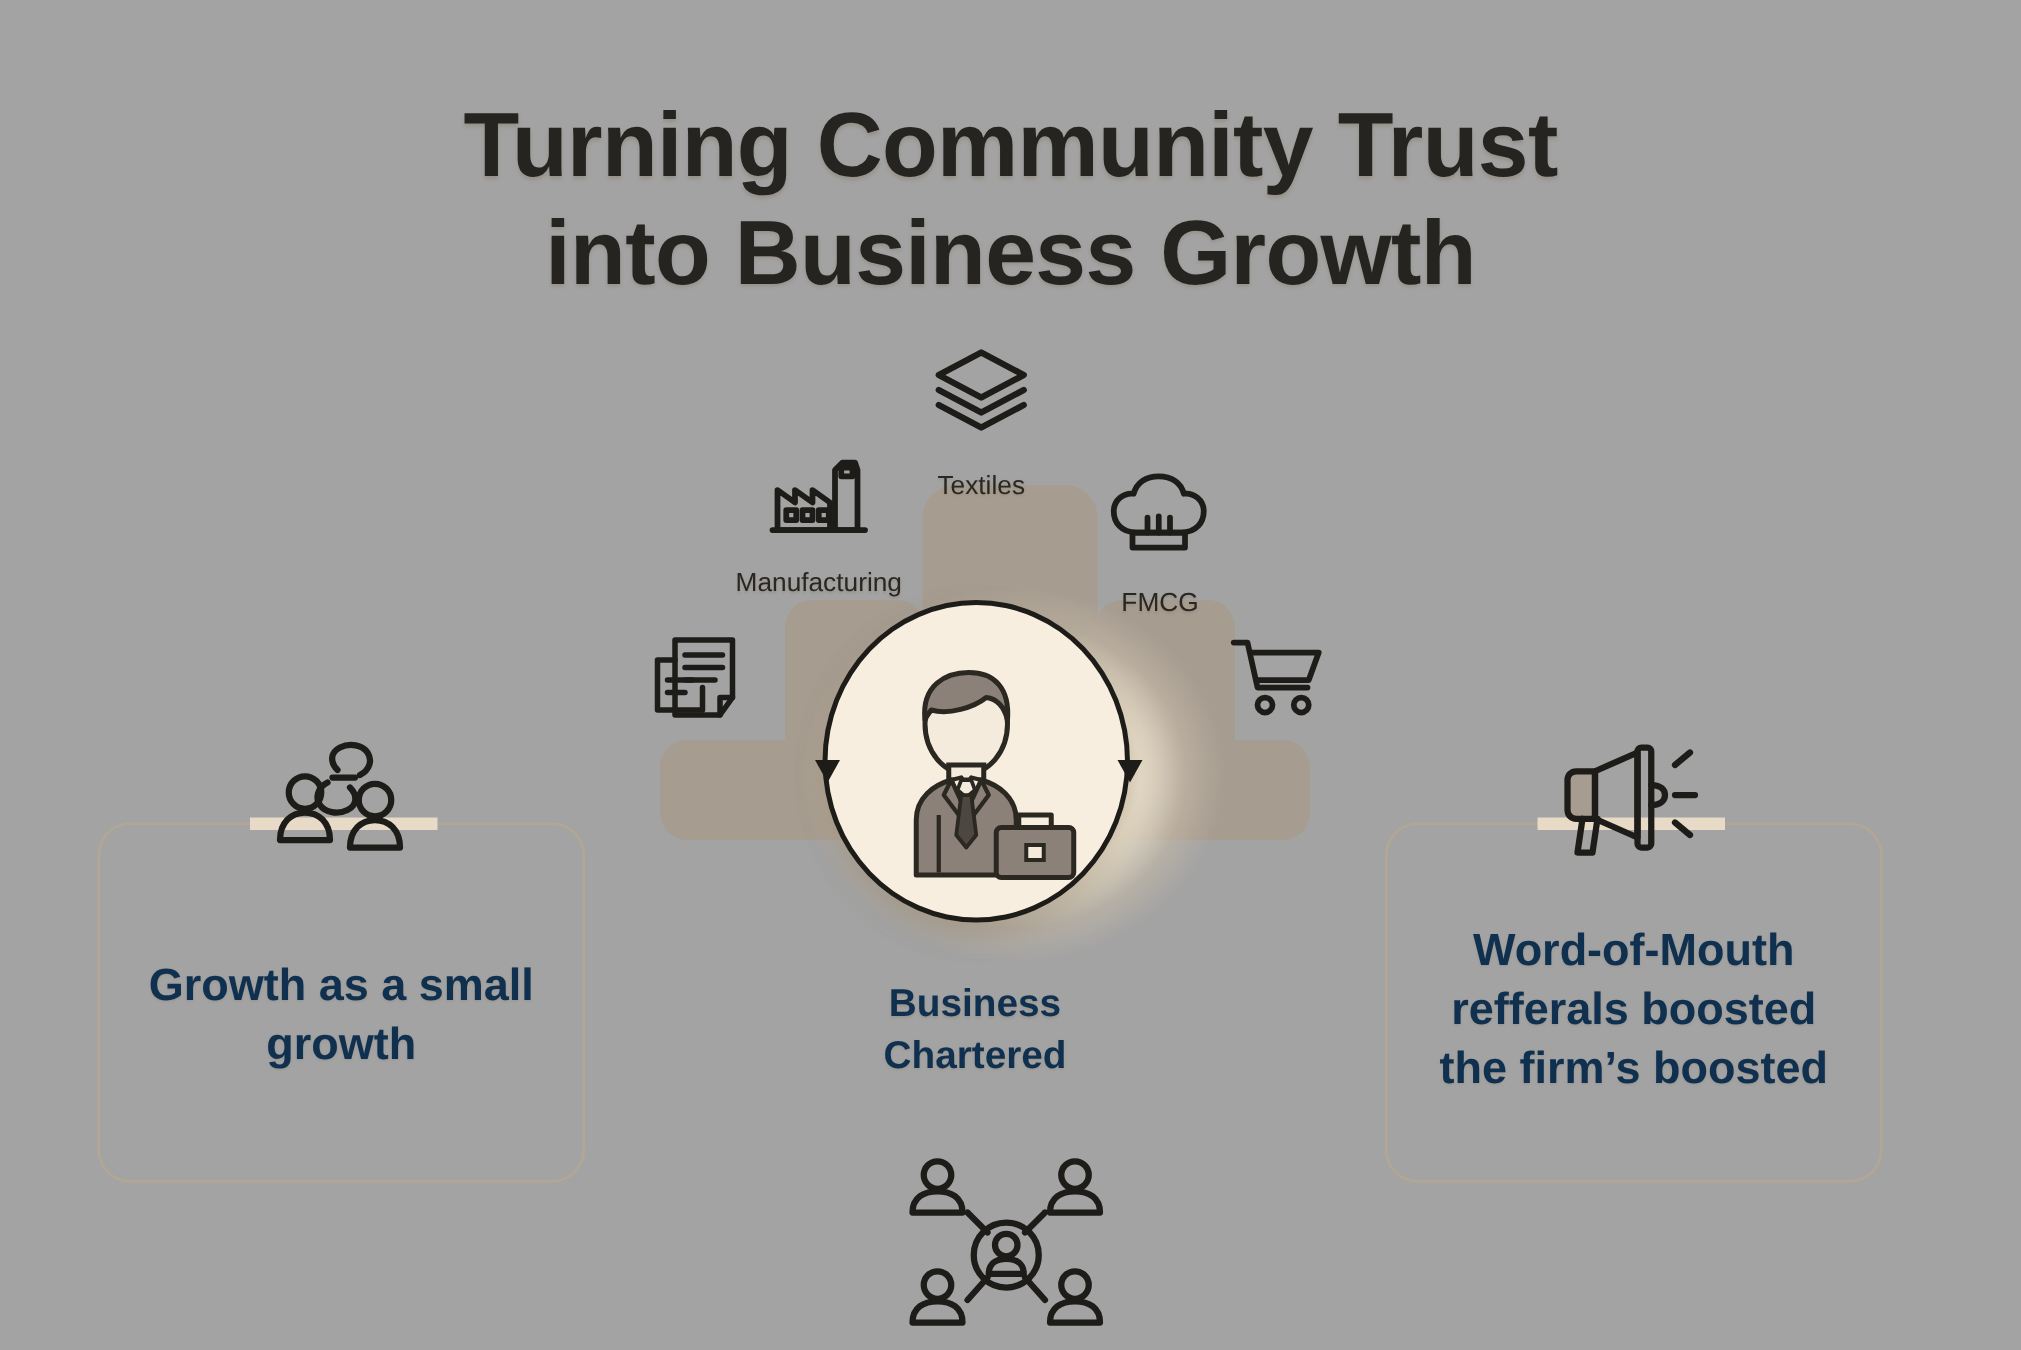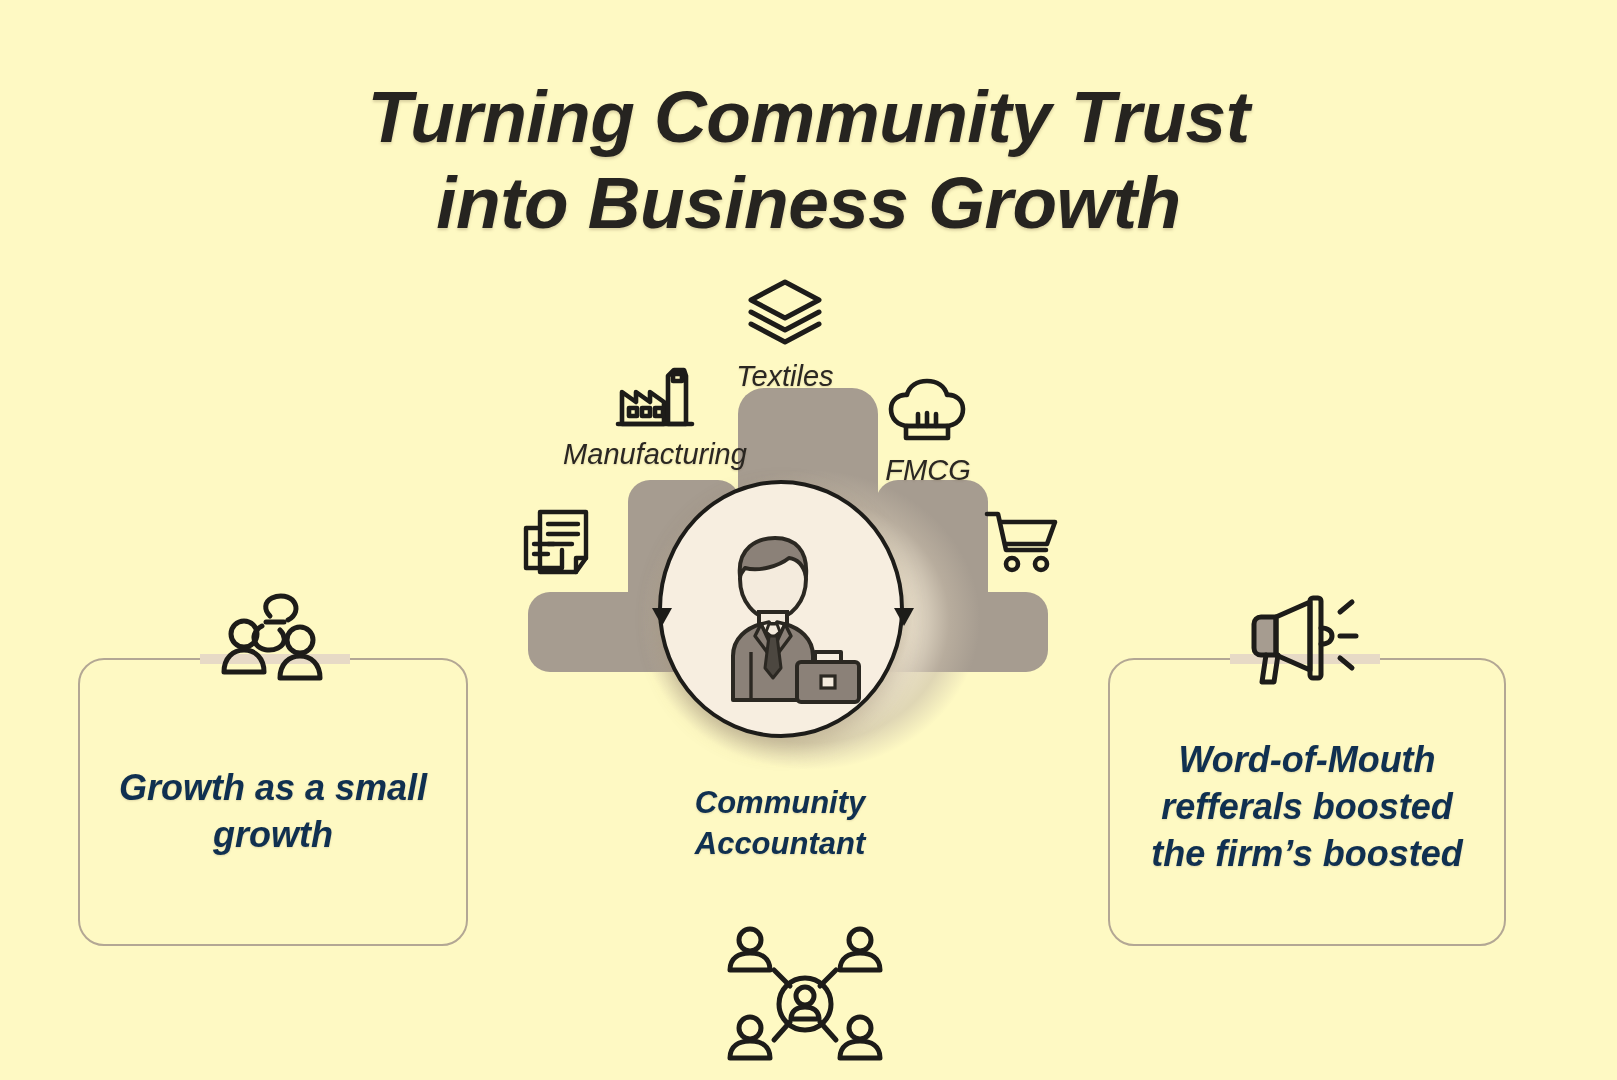--- a/index.html
+++ b/index.html
@@ -8,23 +8,22 @@
     padding: 0;
     background: #ffffff;
   }
   body {
     font-family: "Liberation Sans", sans-serif;
   }
   #slide {
     position: relative;
     width: 1617px;
     height: 1080px;
-    background: #fef9c3;
+    background: #a3a3a3;
     overflow: hidden;
-    font-style: italic;
   }
 
   
   #title-block {
     position: absolute;
     left: 0;
     top: 74px;
     width: 1617px;
     text-align: center;
     color: #262420;
@@ -89,24 +88,24 @@
   }
 
   
   .industry {
     position: absolute;
     text-align: center;
     color: #262420;
   }
   .industry .ilabel {
     font-family: "Liberation Sans", sans-serif;
-    font-size: 29px;
+    font-size: 21px;
     font-weight: 400;
     color: #2a2722;
-    margin-top: 2px;
+    margin-top: 18px;
     white-space: nowrap;
     text-shadow: 0 1px 2px rgba(120,100,70,0.25);
   }
   #ind-textiles      { left: 700px; top: 278px; width: 170px; }
   #ind-manufacturing { left: 560px; top: 362px; width: 190px; }
   #ind-fmcg          { left: 862px; top: 378px; width: 132px; }
 
   .sideicon { position: absolute; }
   #icon-docs { left: 518px; top: 506px; }
   #icon-cart { left: 984px; top: 506px; }
@@ -268,22 +267,22 @@
 
       <rect x="104" y="130" width="62" height="40" rx="4" fill="#8b8178" stroke="#2b2822" stroke-width="4"></rect>
       <path d="M122 130 L122 120 L148 120 L148 130" fill="none" stroke="#2b2822" stroke-width="4" stroke-linejoin="round"></path>
       <rect x="128" y="144" width="14" height="12" fill="#f4ebdd" stroke="#2b2822" stroke-width="3.2"></rect>
     </svg>
   </div>
   <span class="circ-arrow" id="circ-arrow-left"></span>
   <span class="circ-arrow" id="circ-arrow-right"></span>
 
   <div id="center-caption">
-    <span class="cline">Community</span>
-    <span class="cline">Accountant</span>
+    <span class="cline">Business</span>
+    <span class="cline">Chartered</span>
   </div>
 
   <span id="icon-network">
     <svg width="186" height="162" viewBox="0 0 186 162" fill="none" stroke="#1d1c19" stroke-width="5" stroke-linejoin="round" stroke-linecap="round">
       <line x1="62" y1="52" x2="78" y2="68"></line>
       <line x1="124" y1="52" x2="108" y2="68"></line>
       <line x1="62" y1="122" x2="78" y2="104"></line>
       <line x1="124" y1="122" x2="108" y2="104"></line>
       <circle cx="93" cy="86" r="26"></circle>
       <circle cx="93" cy="78" r="9"></circle>

